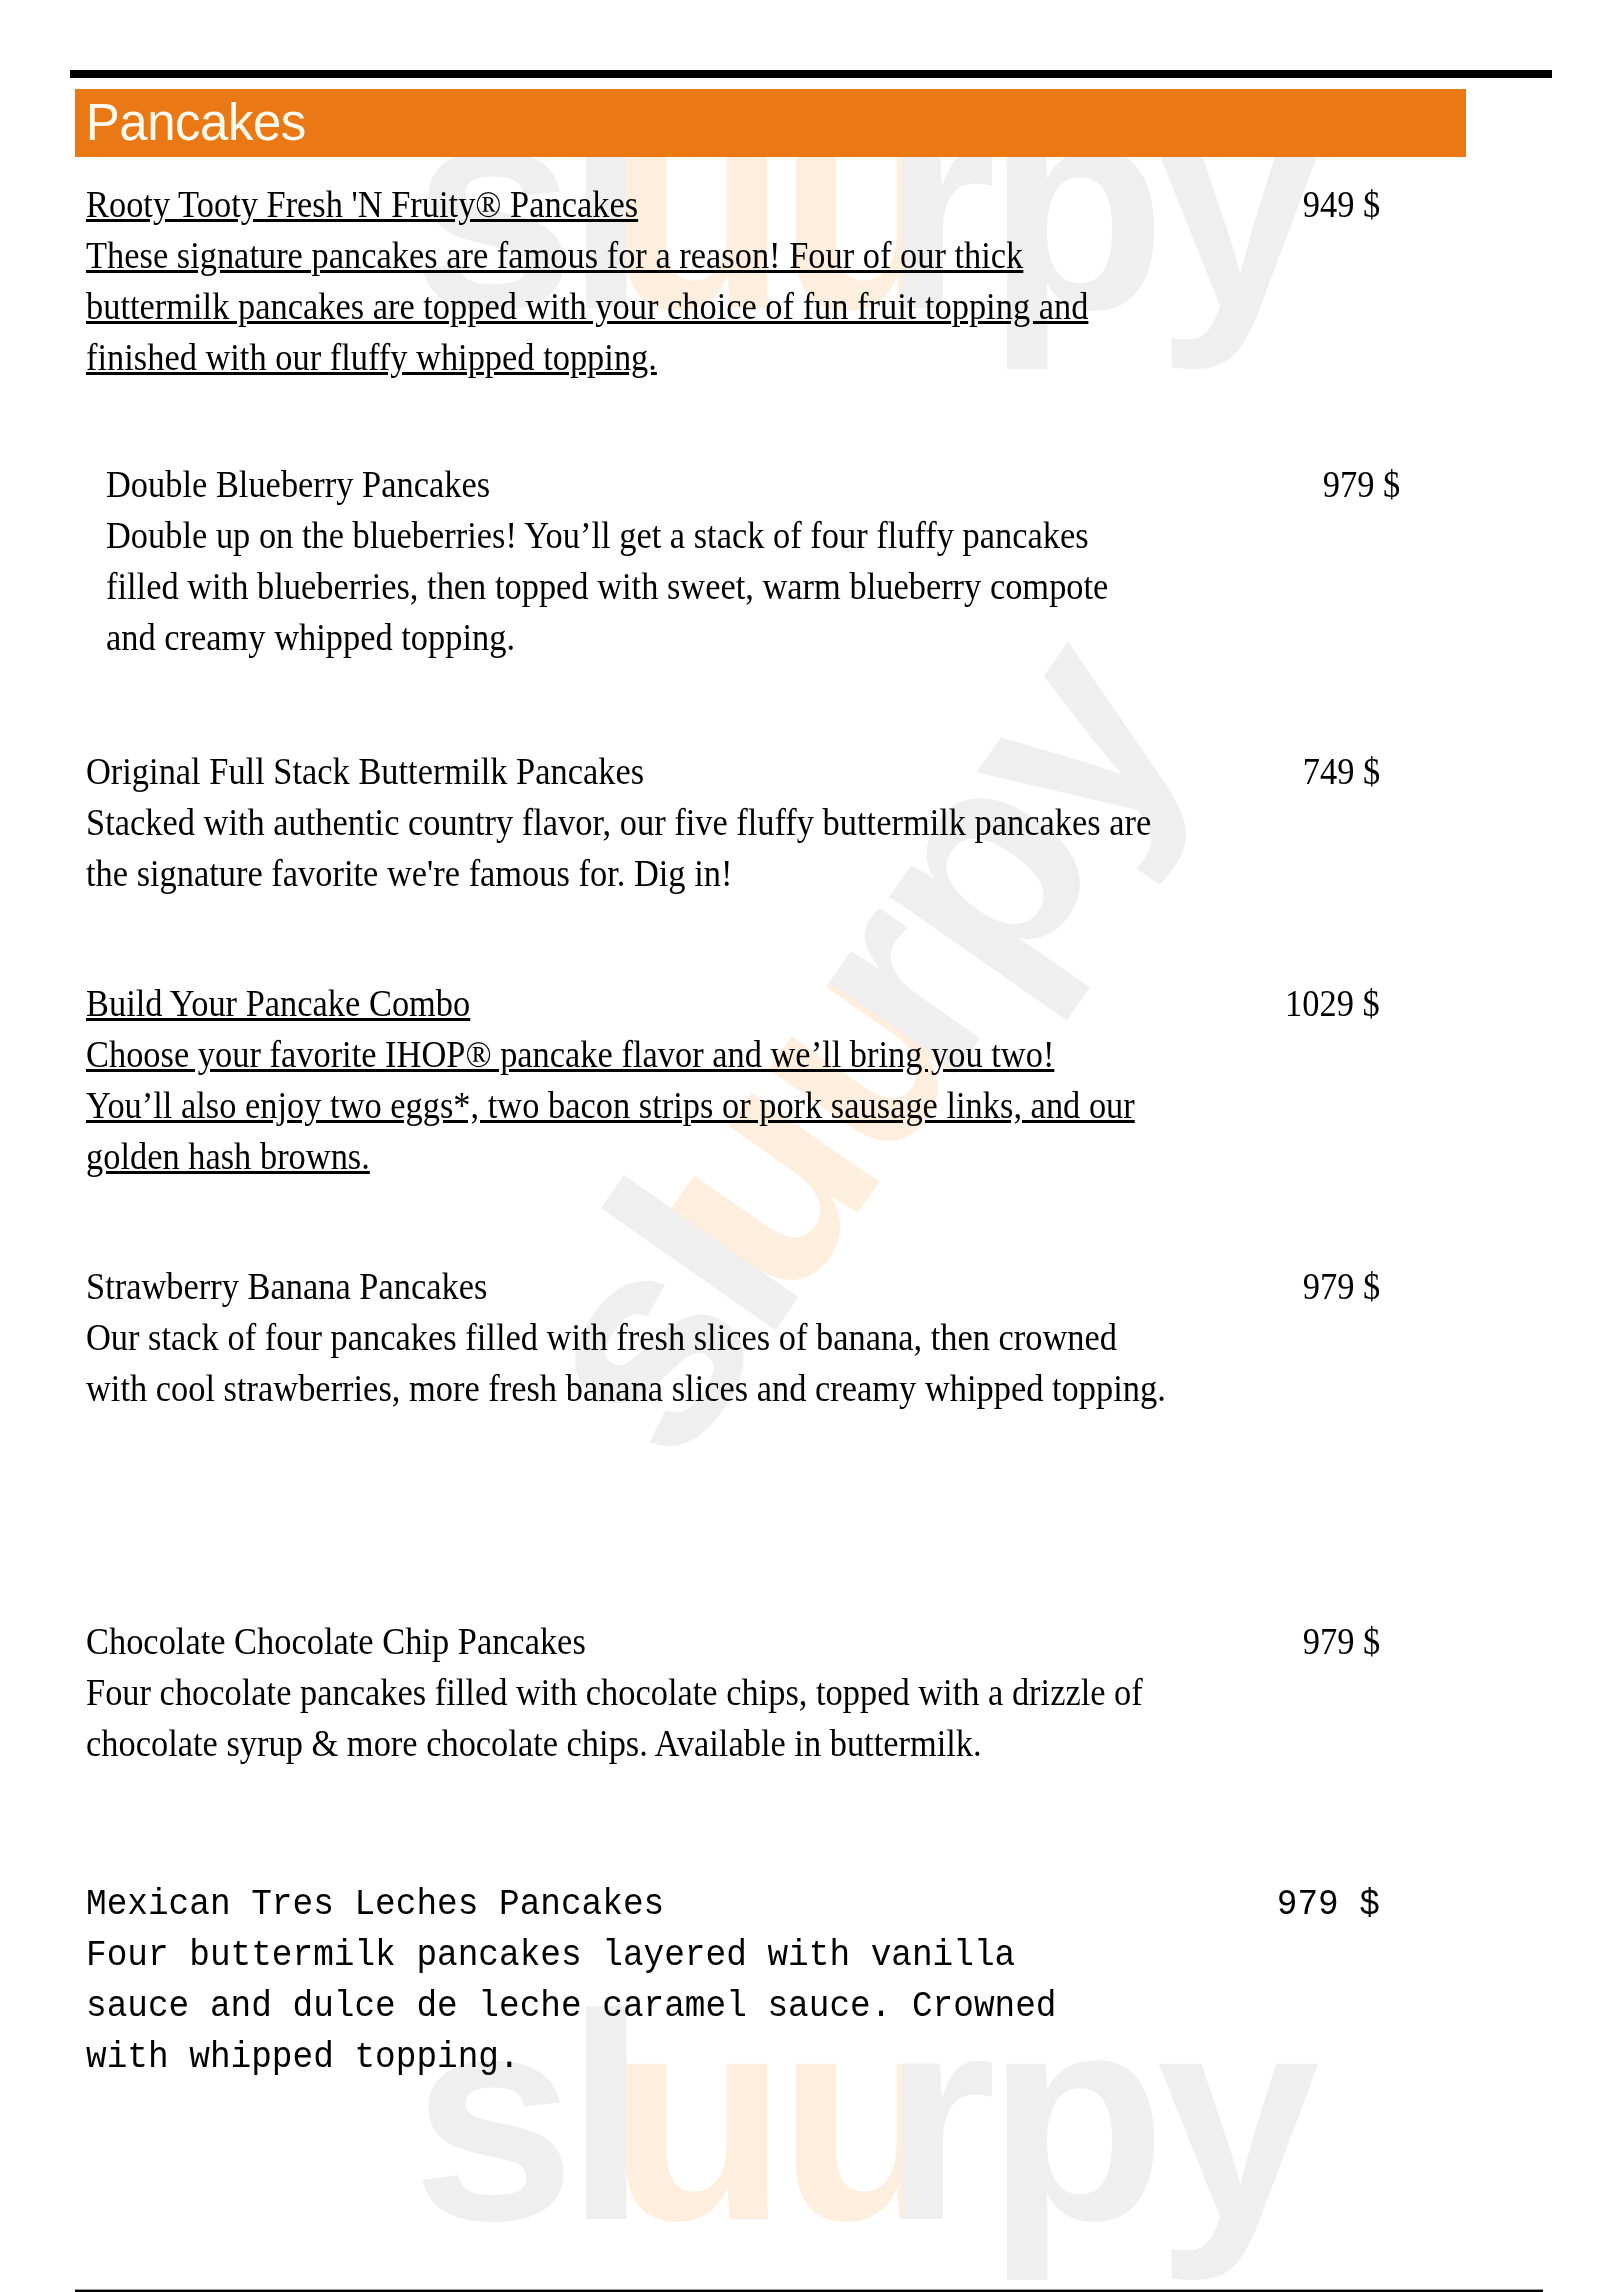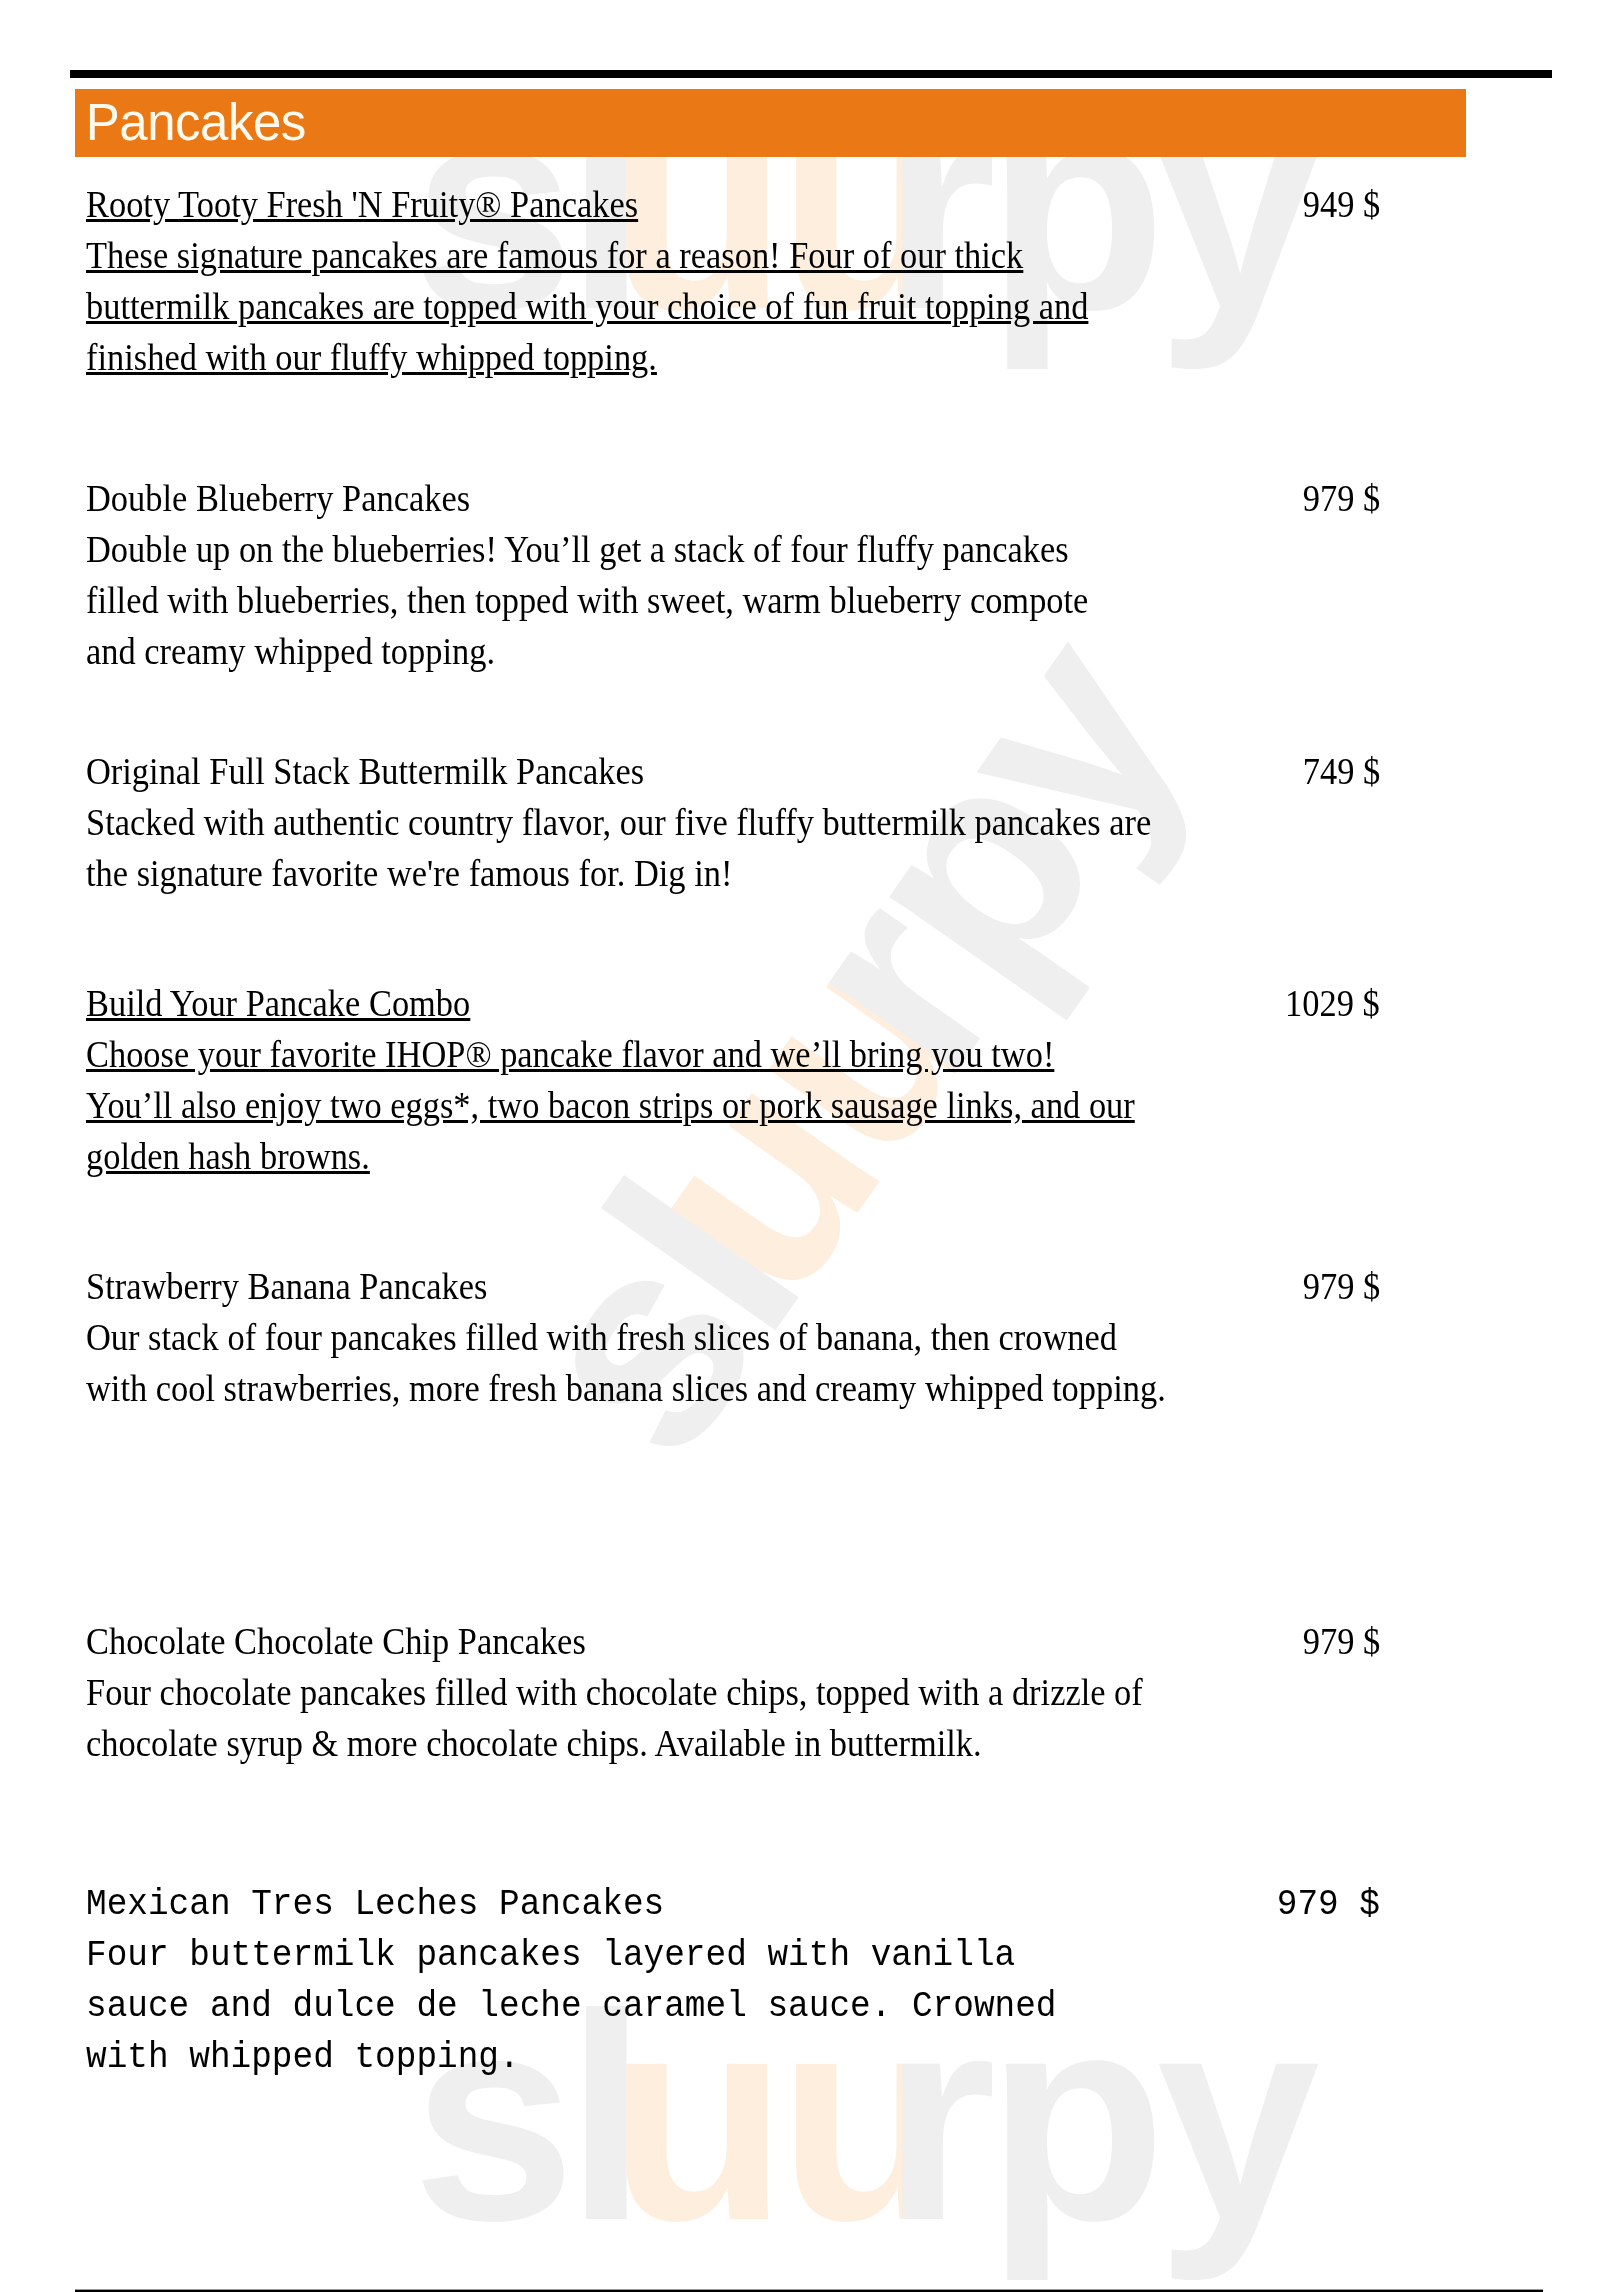--- a/index.html
+++ b/index.html
@@ -132,21 +132,21 @@
 </div>
 
 <div class="item" style="top:179px;text-decoration:underline;">
   <span class="item-name">Rooty Tooty Fresh 'N Fruity® Pancakes</span>
   <span class="item-desc">
       <span class="item-desc-inner">These signature pancakes are famous for a reason! Four of our thick buttermilk pancakes are topped with your choice of fun fruit topping and finished with our fluffy whipped topping.</span>
     </span>
   <span class="item-price">949 $</span>
 </div>
 
-<div class="item" style="top:473px;">
+<div class="item" style="top:459px;margin-left:20px;">
   <span class="item-name">Double Blueberry Pancakes</span>
   <span class="item-desc">
       <span class="item-desc-inner" style="width:1098px;">Double up on the blueberries! You’ll get a stack of four fluffy pancakes filled with blueberries, then topped with sweet, warm blueberry compote and creamy whipped topping.</span>
     </span>
   <span class="item-price">979 $</span>
 </div>
 
 <div class="item" style="top:746px;">
   <span class="item-name">Original Full Stack Buttermilk Pancakes</span>
   <span class="item-desc">

